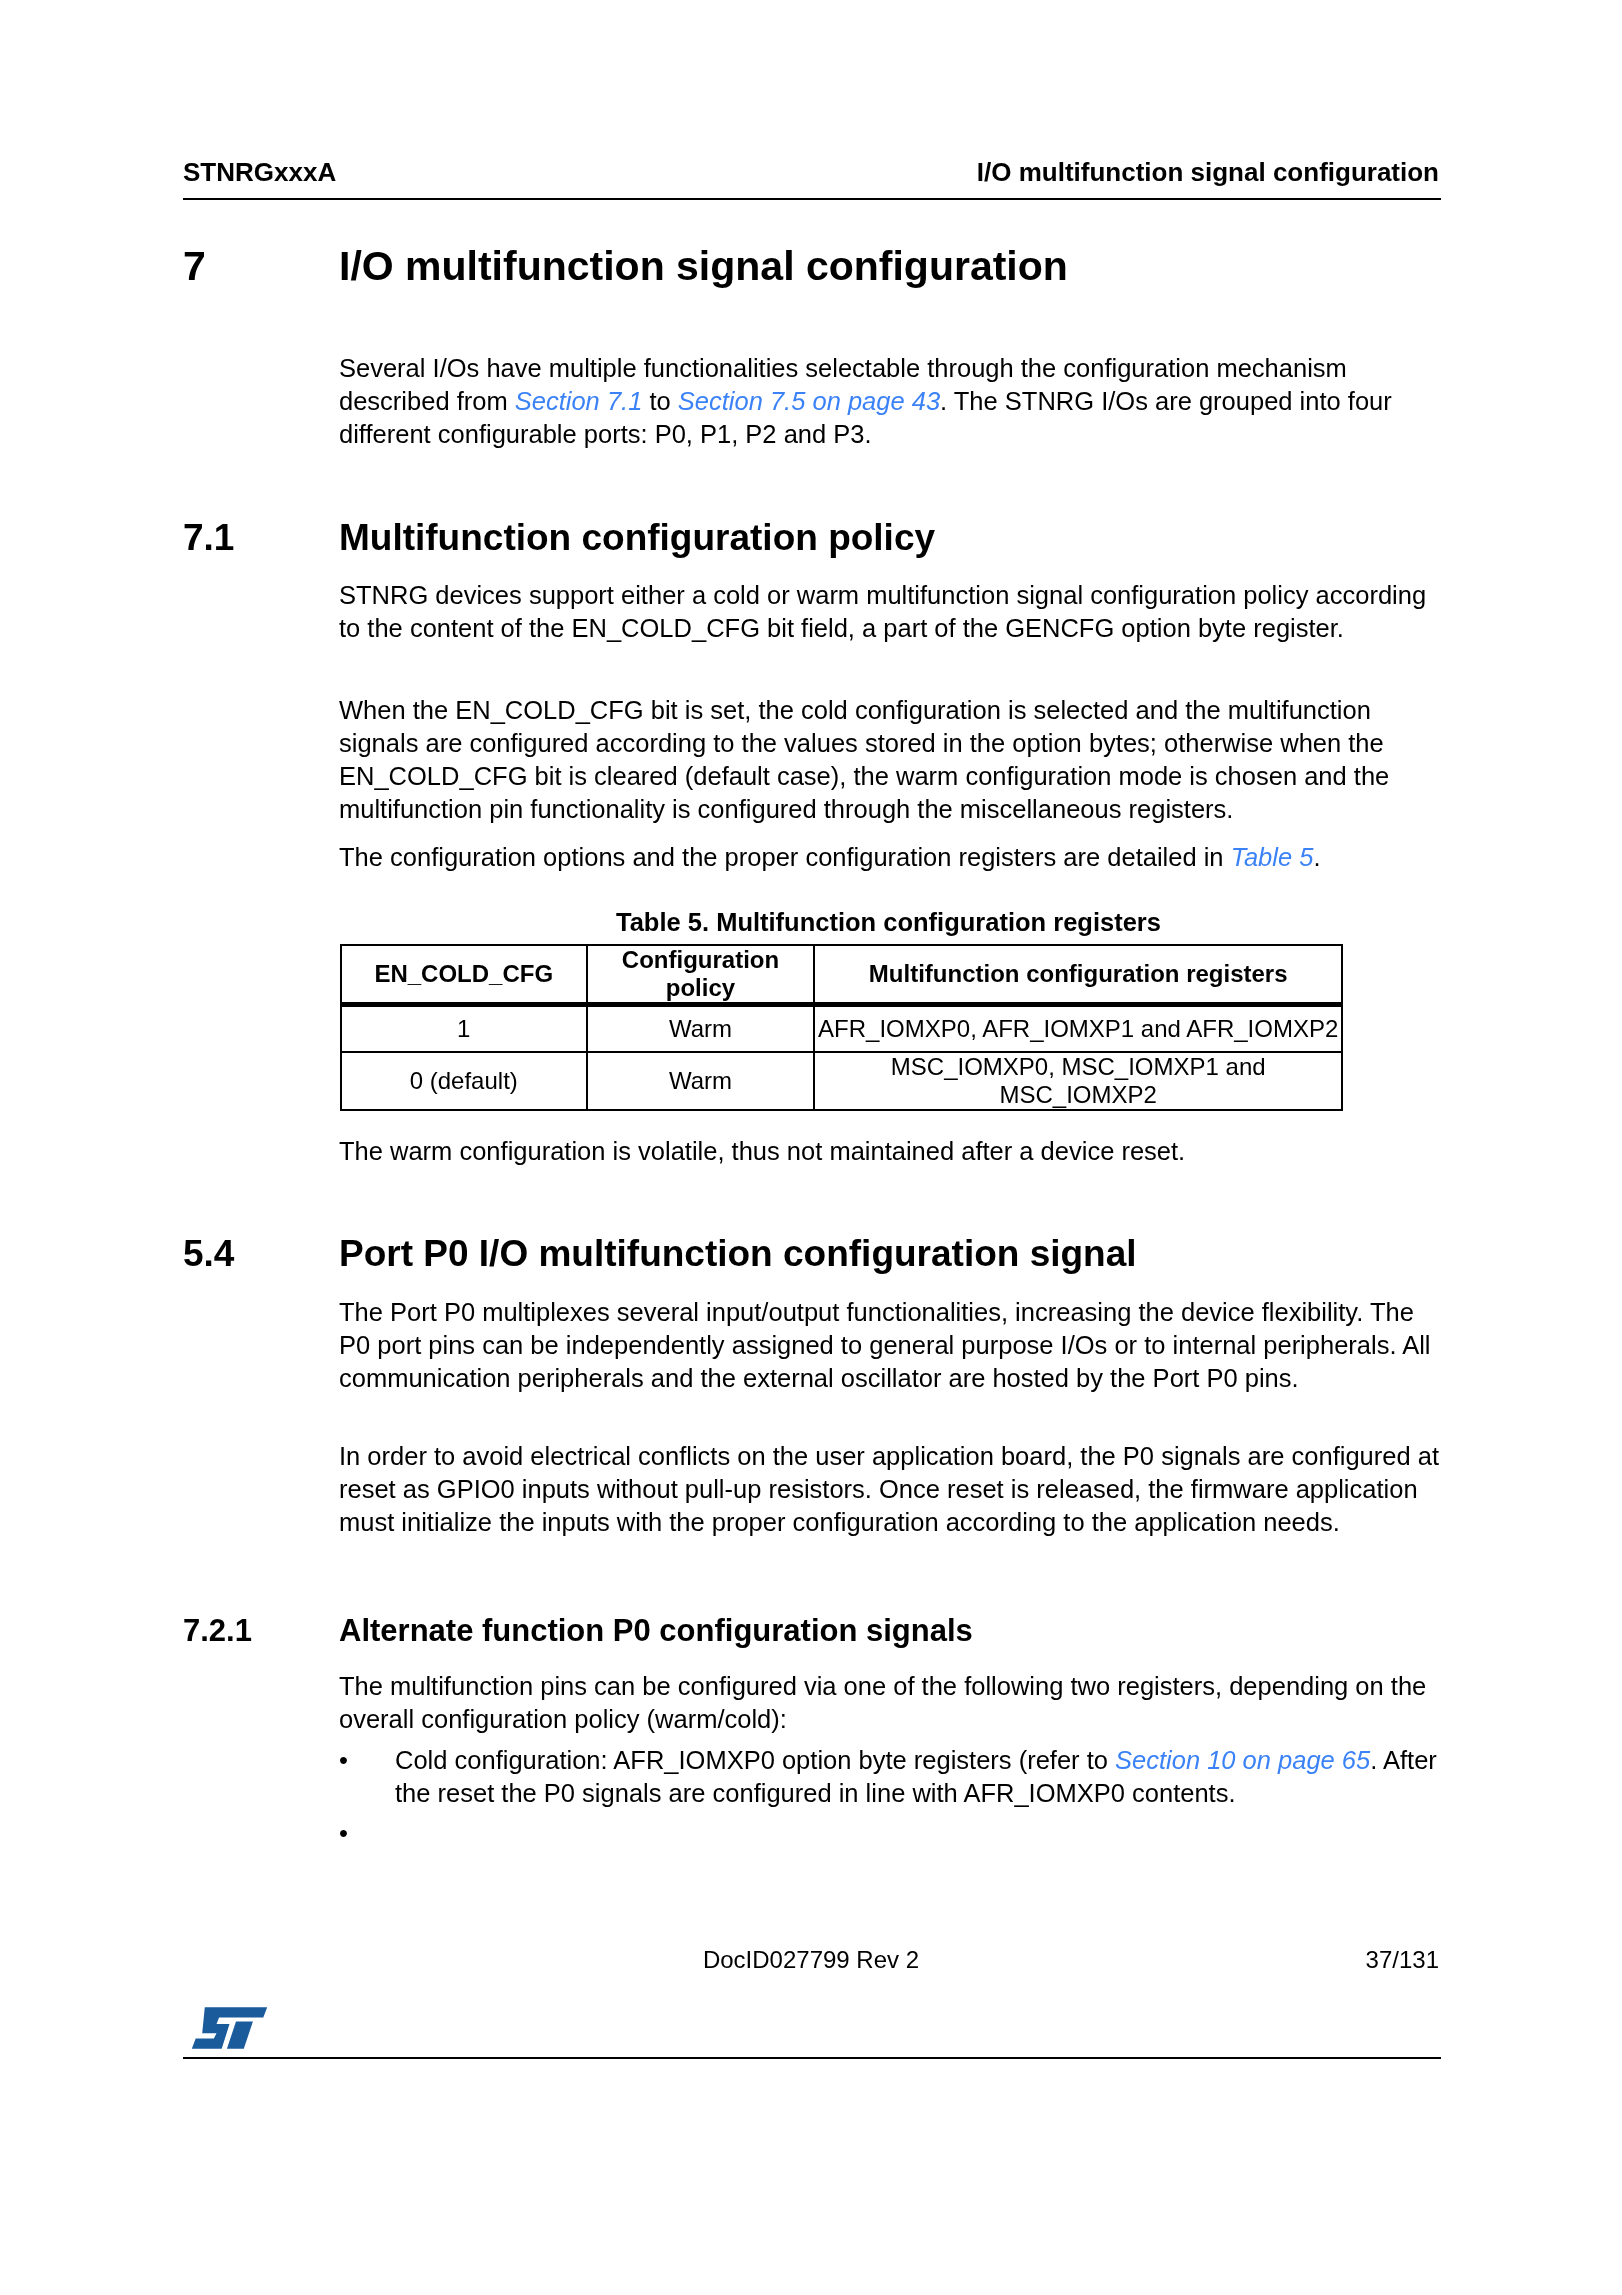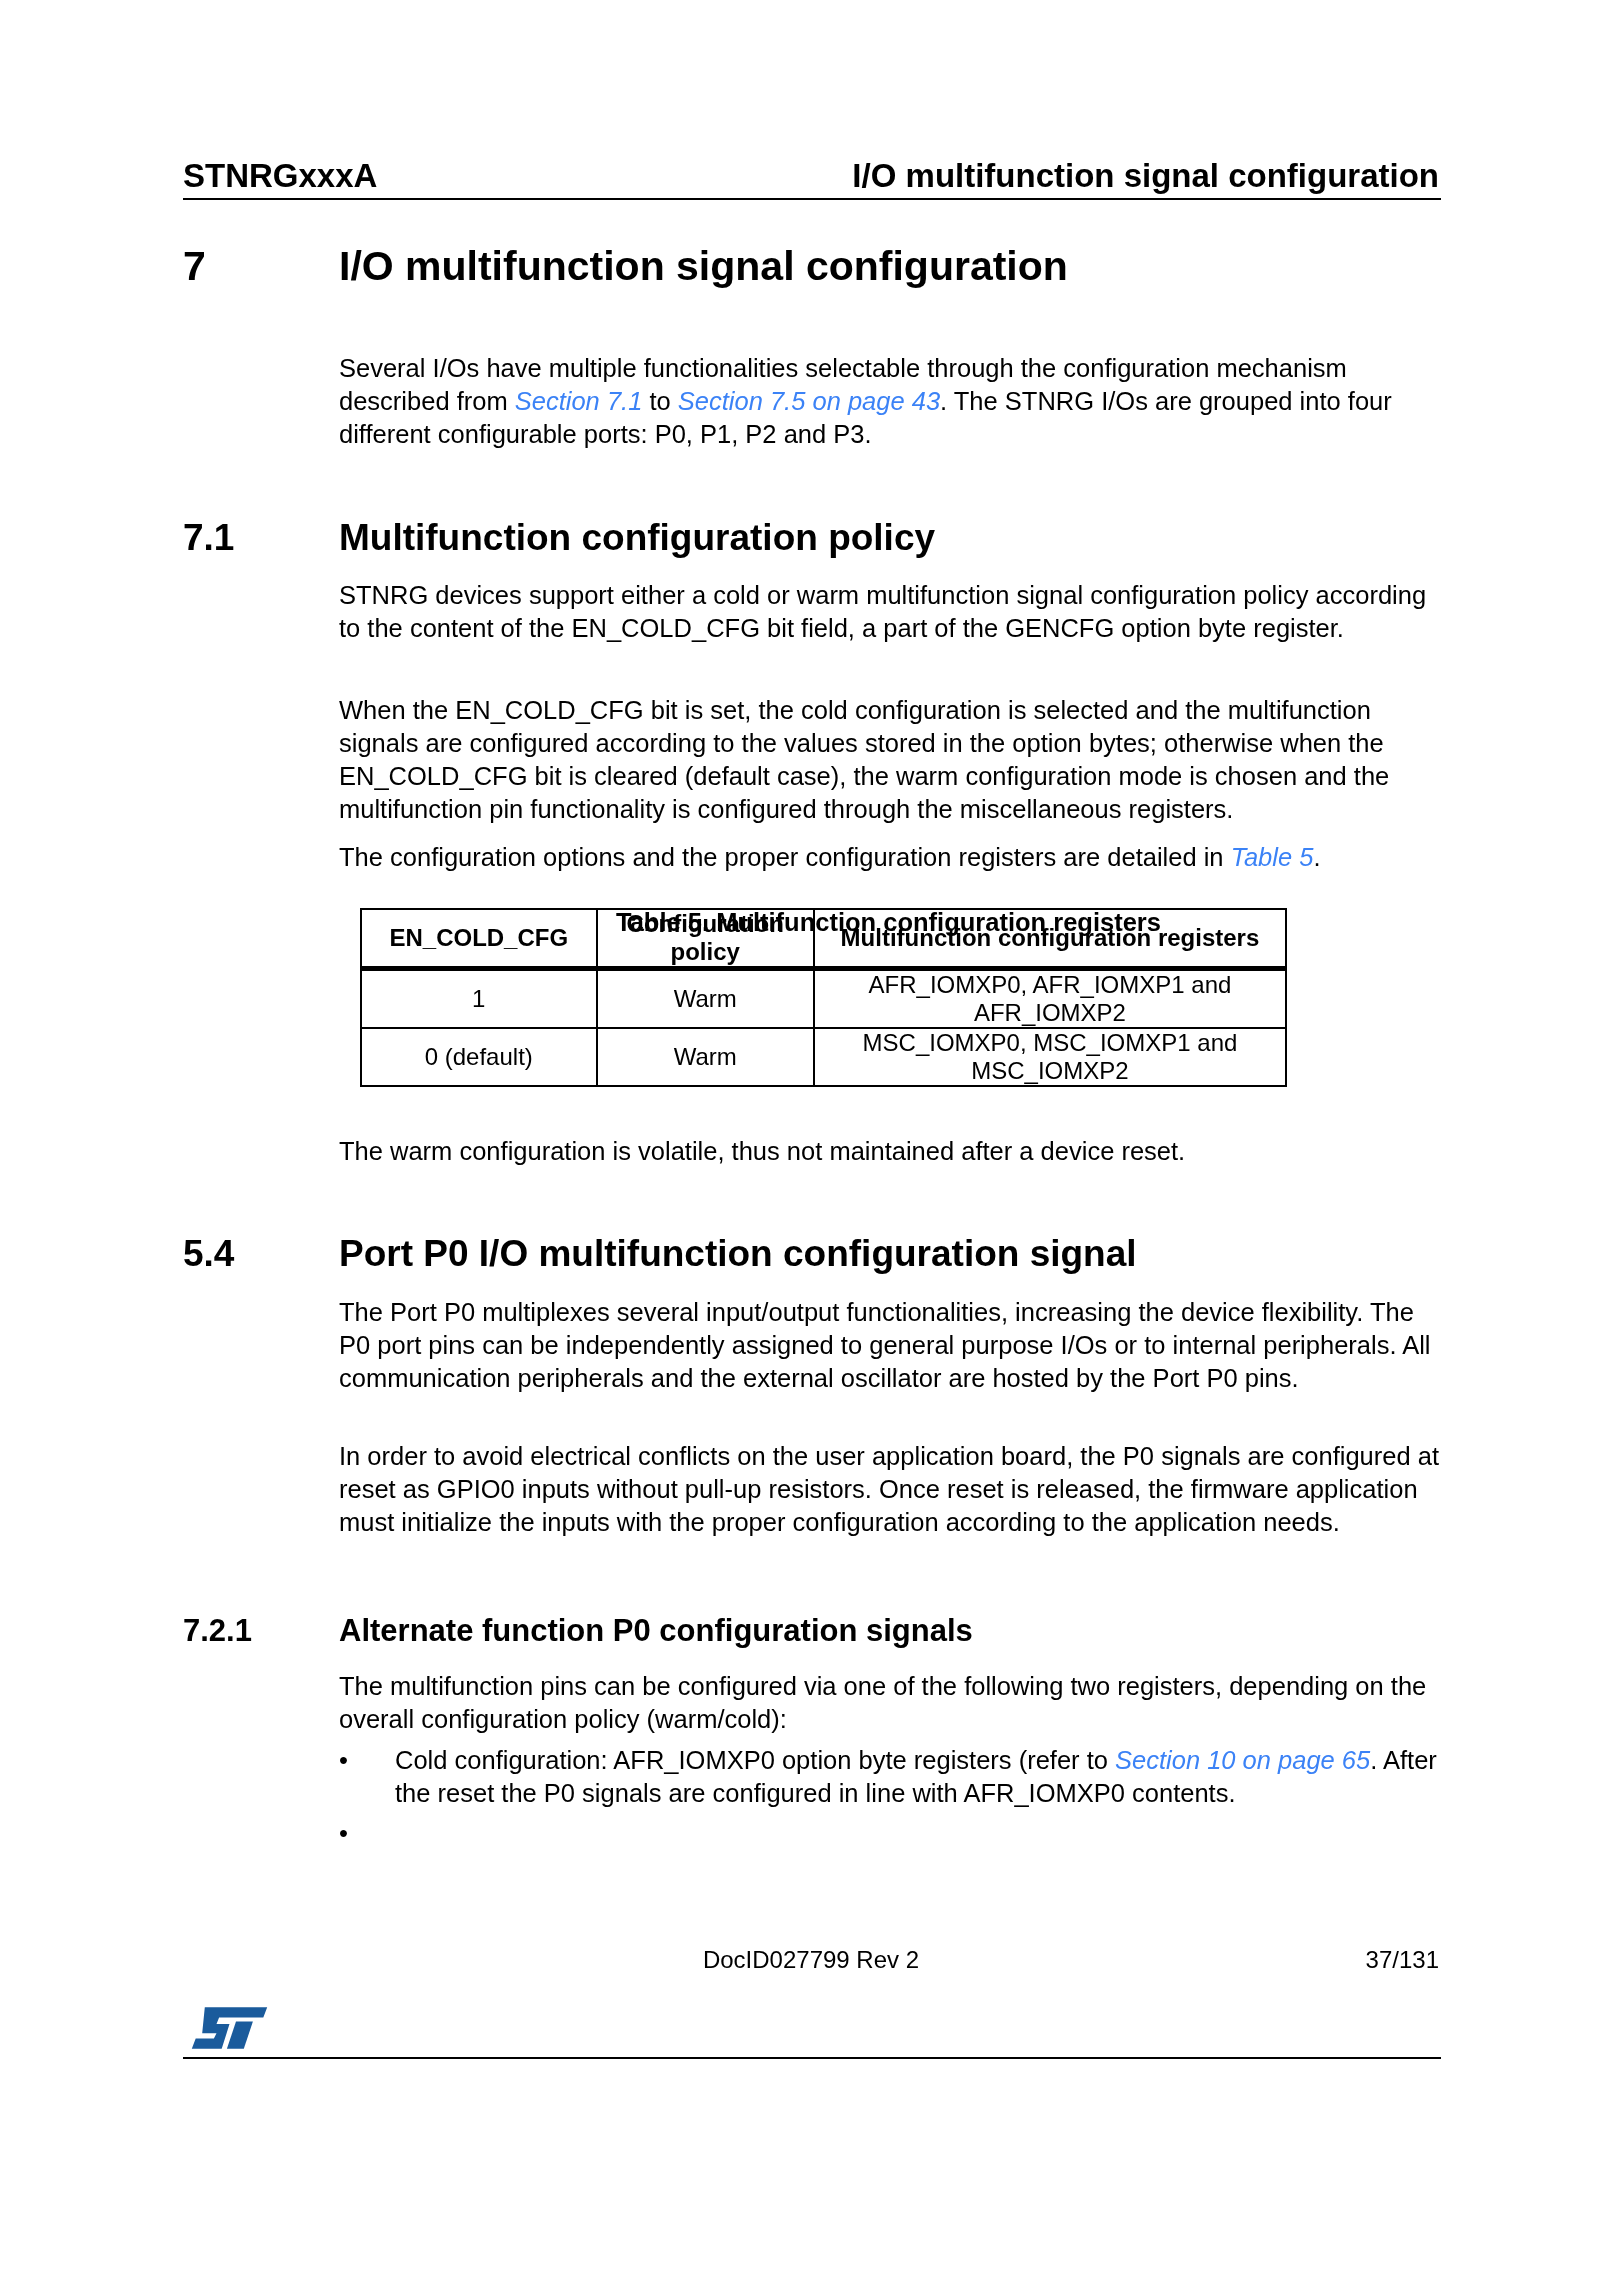--- a/index.html
+++ b/index.html
@@ -1,41 +1,41 @@
 <!DOCTYPE html>
 <html style="font-size:10.5px"><head>
 <meta charset="utf-8">
 <style>
   html, body { margin: 0; padding: 0; background: #ffffff; }
   body {
     width: 1622px; height: 2295px; position: relative; overflow: hidden;
     font-family: "Liberation Sans", sans-serif; color: #000;
   }
   .abs { position: absolute; }
-  .hdr { top: 157px; font-weight: bold; font-size: 33px; }
+  .hdr { top: 157px; font-weight: bold; font-size: 26px; }
   .hdr-left { left: 183px; }
   .hdr-right { right: 183px; }
   .rule { left: 183px; width: 1258px; height: 2px; background: #000; }
   .h1num, .h1 { top: 243px; font-weight: bold; font-size: 41px; }
   .h1num { left: 183px; }
   .h1 { left: 339px; }
   .h2num, .h2 { font-weight: bold; font-size: 37px; }
   .h2num { left: 183px; }
   .h2 { left: 339px; }
   .h3num, .h3 { font-weight: bold; font-size: 31px; }
   .h3num { left: 183px; }
   .h3 { left: 339px; }
   .p {
     left: 339px; width: 1106px; font-size: 25.5px; line-height: 33px; margin: 0;
   }
   .link { color: #3b82f6; font-style: italic; }
   .caption { font-weight: bold; font-size: 25.5px; left: 340px; width: 1097px; text-align: center; top: 908px; }
   table.t {
-    position: absolute; left: 340px; top: 908px; width: 927px;
-    border-collapse: collapse; font-size: 24px; margin-left: 20px;
+    position: absolute; left: 340px; top: 944px; width: 1003px;
+    border-collapse: collapse; font-size: 24px;
   }
   table.t th, table.t td {
     border: 2px solid #000; text-align: center; padding: 0;
   }
   table.t th { font-weight: bold; height: 56px; border-bottom: 5.9px solid #000; }
   table.t td { height: 44px; }
   .bullet-row { left: 339px; width: 1106px; font-size: 25.5px; line-height: 33px; }
   .bullet-dot { position: absolute; left: 0; top: 0; }
   .bullet-text { position: absolute; left: 56px; width: 1048px; }
   .footer-text { top: 1946px; font-size: 24px; }

